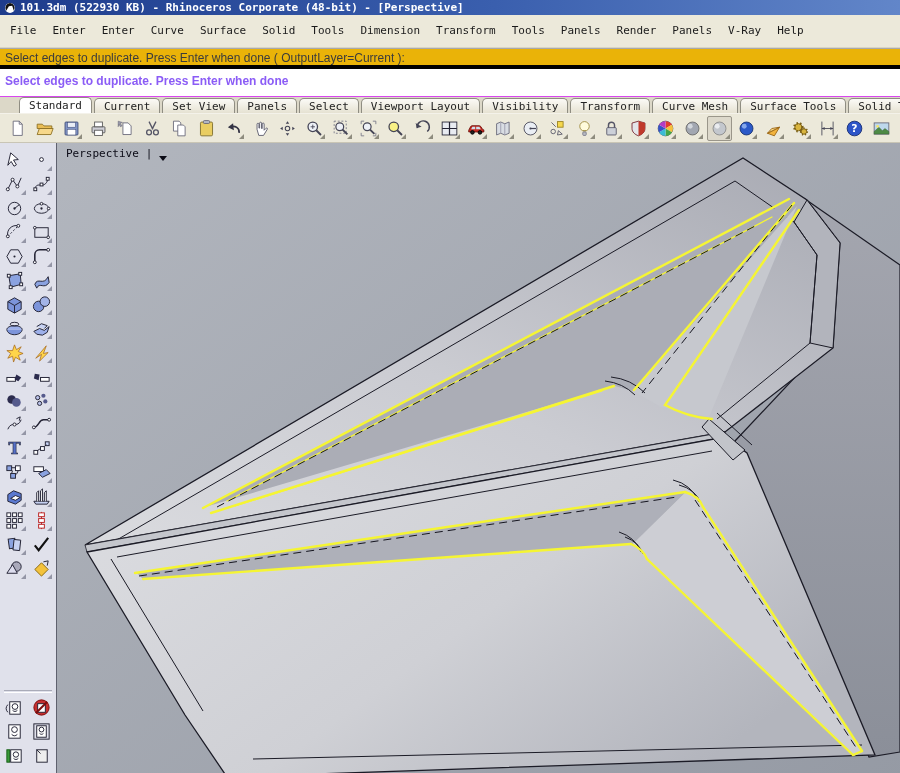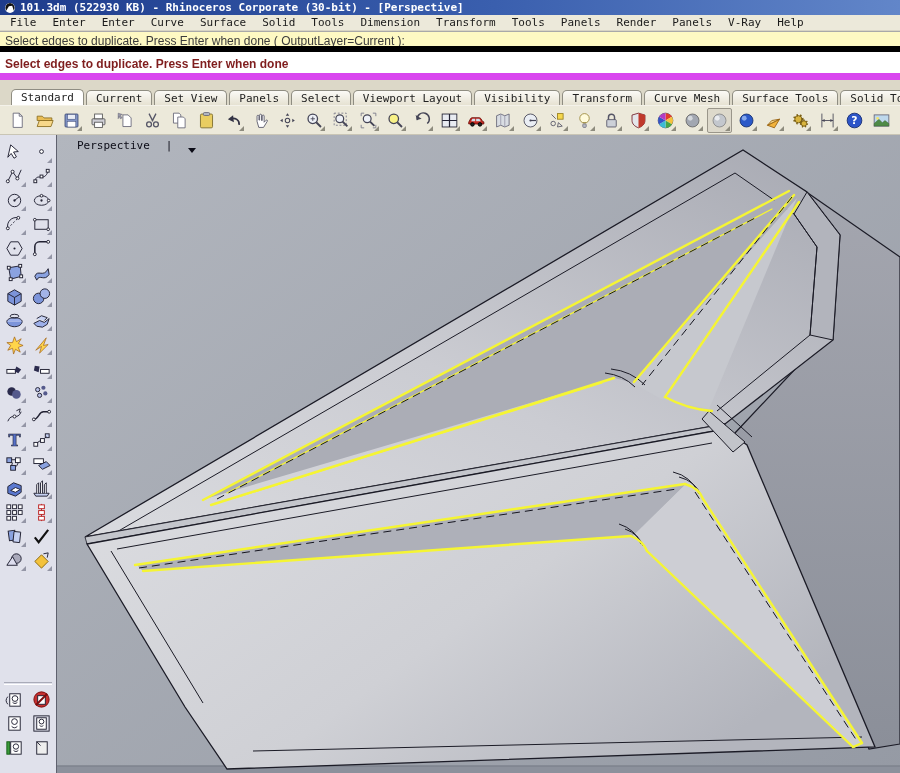--- a/index.html
+++ b/index.html
@@ -6,32 +6,32 @@
   body{width:900px;height:773px;overflow:hidden;background:#ece9da;font-family:"Liberation Sans",sans-serif;position:relative;}
   *{box-sizing:border-box;}
 
   
   .titlebar{height:15px;background:linear-gradient(90deg,#1e3c8c 0%,#3a5fae 55%,#6286c9 100%);
     display:flex;align-items:center;padding:0 4px;gap:4px;}
   .titlebar svg{width:12px;height:12px;flex:0 0 auto;}
   .titlebar .title{color:#fff;font:bold 11px/15px "DejaVu Sans Mono",monospace;white-space:nowrap;letter-spacing:0;}
 
   
-  .menubar{height:16px;background:#ece9da;display:flex;align-items:center;padding-left:2px;border-bottom:1px solid #d8d4c4;}
+  .menubar{height:33px;background:#ece9da;display:flex;align-items:center;padding-left:2px;border-bottom:1px solid #d8d4c4;}
   .mitem{font:11px/16px "DejaVu Sans Mono",monospace;color:#1a1a1a;padding:1px 8px;cursor:default;}
 
   
-  .cmd-history{height:21px;background:#fef9c3;border-top:1px solid #a9a9a9;border-bottom:6px solid #000000;
+  .cmd-history{height:21px;background:#eab308;border-top:1px solid #a9a9a9;border-bottom:4px solid #000000;
     font:12px/19px "Liberation Sans",sans-serif;color:#3c3c3c;padding:0 5px;white-space:nowrap;overflow:hidden;}
-  .cmd-prompt{height:28px;background:#fff;font:12px/20px "Liberation Sans",sans-serif;color:#7f1d1d;
-    padding:2px 5px 6px;white-space:nowrap;overflow:hidden;border-bottom:7px solid #d946ef;}
+  .cmd-prompt{height:28px;background:#fff;font:12px/20px "Liberation Sans",sans-serif;color:#8b5cf6;
+    padding:2px 5px 6px;white-space:nowrap;overflow:hidden;border-bottom:1px solid #d946ef;}
   .cmd-prompt .main{font-weight:bold;}
 
   
-  .tabbar{height:26px;background:#dcd8c8;display:flex;align-items:flex-end;padding-left:11px;overflow:hidden;border-bottom:1px solid #f4f2ea;}
+  .tabbar{height:17px;background:#dcd8c8;display:flex;align-items:flex-end;padding-left:19px;overflow:hidden;border-bottom:1px solid #f4f2ea;}
   .tab{font:11px/13px "DejaVu Sans Mono",monospace;color:#222;height:15px;padding:1px 9px 0;margin-right:2px;
     border:1px solid #8f8d82;border-bottom:none;border-radius:5px 5px 0 0;
     background:linear-gradient(#fbfaf6,#e6e2d2);white-space:nowrap;flex:0 0 auto;cursor:default;}
   .tab.active{background:#ffffff;height:16px;z-index:2;}
 
   
   .toolbar{height:29px;background:#ece9da;display:flex;align-items:center;padding-left:5px;gap:2px;border-bottom:1px solid #c9c5b5;}
   .ticon{width:25px;height:25px;position:relative;display:flex;align-items:center;justify-content:center;flex:0 0 auto;border:1px solid transparent;}
   .ticon svg{width:19px;height:19px;}
   .ticon.pressed{border:1px solid #9a968a;background:#ddd9cb;border-radius:2px;}
@@ -42,36 +42,36 @@
   .sidebar{width:57px;background:#e0e1eb;border-right:1px solid #5f616e;padding-top:5px;flex:0 0 auto;}
   .srow{display:flex;gap:3px;padding:0 3px;height:24px;align-items:center;}
   .scell{width:24px;height:23px;position:relative;display:flex;align-items:center;justify-content:center;}
   .scell svg{width:21px;height:21px;}
   .scell .caret{border-bottom-color:#9496a6;}
   .sidebar-spacer{height:108px;}
   .sidebar-sep{margin:2px 4px;border-top:1px solid #a9abb8;border-bottom:1px solid #ffffff;height:3px;}
 
   .viewport{flex:1;position:relative;background:#a6abb4;overflow:hidden;}
   .viewport > svg.scene{position:absolute;inset:0;width:100%;height:100%;}
-  .vplabel{position:absolute;left:20px;top:4px;display:flex;align-items:flex-end;gap:16px;
+  .vplabel{position:absolute;left:9px;top:4px;display:flex;align-items:flex-end;gap:7px;
     font:11px/14px "DejaVu Sans Mono",monospace;color:#0b0b16;z-index:3;}
   .vplabel .vsep{color:#0b0b16;}
   .vplabel .tri{width:0;height:0;border-left:4px solid transparent;border-right:4px solid transparent;border-top:5px solid #0b0b16;margin-top:1px;}
 </style>
 </head>
 <body>
 
 <div id="app">
 
   <div class="titlebar">
     <svg viewBox="0 0 22 22">
       <circle cx="11" cy="11" r="9" fill="#fff"></circle>
       <path d="M11 2a9 9 0 00-7 14l5-8 6-1 3 9A9 9 0 0011 2z" fill="#111"></path>
     </svg>
-    <span class="title">101.3dm (522930 KB) - Rhinoceros Corporate (30-bit) - [Perspective]</span>
+    <span class="title">101.3dm (522930 KB) - Rhinoceros Corporate (48-bit) - [Perspective]</span>
   </div>
 
   <div class="menubar" id="menubar">
       <span class="mitem">File</span>
       <span class="mitem">Enter</span>
       <span class="mitem">Enter</span>
       <span class="mitem">Curve</span>
       <span class="mitem">Surface</span>
       <span class="mitem">Solid</span>
       <span class="mitem">Tools</span>

